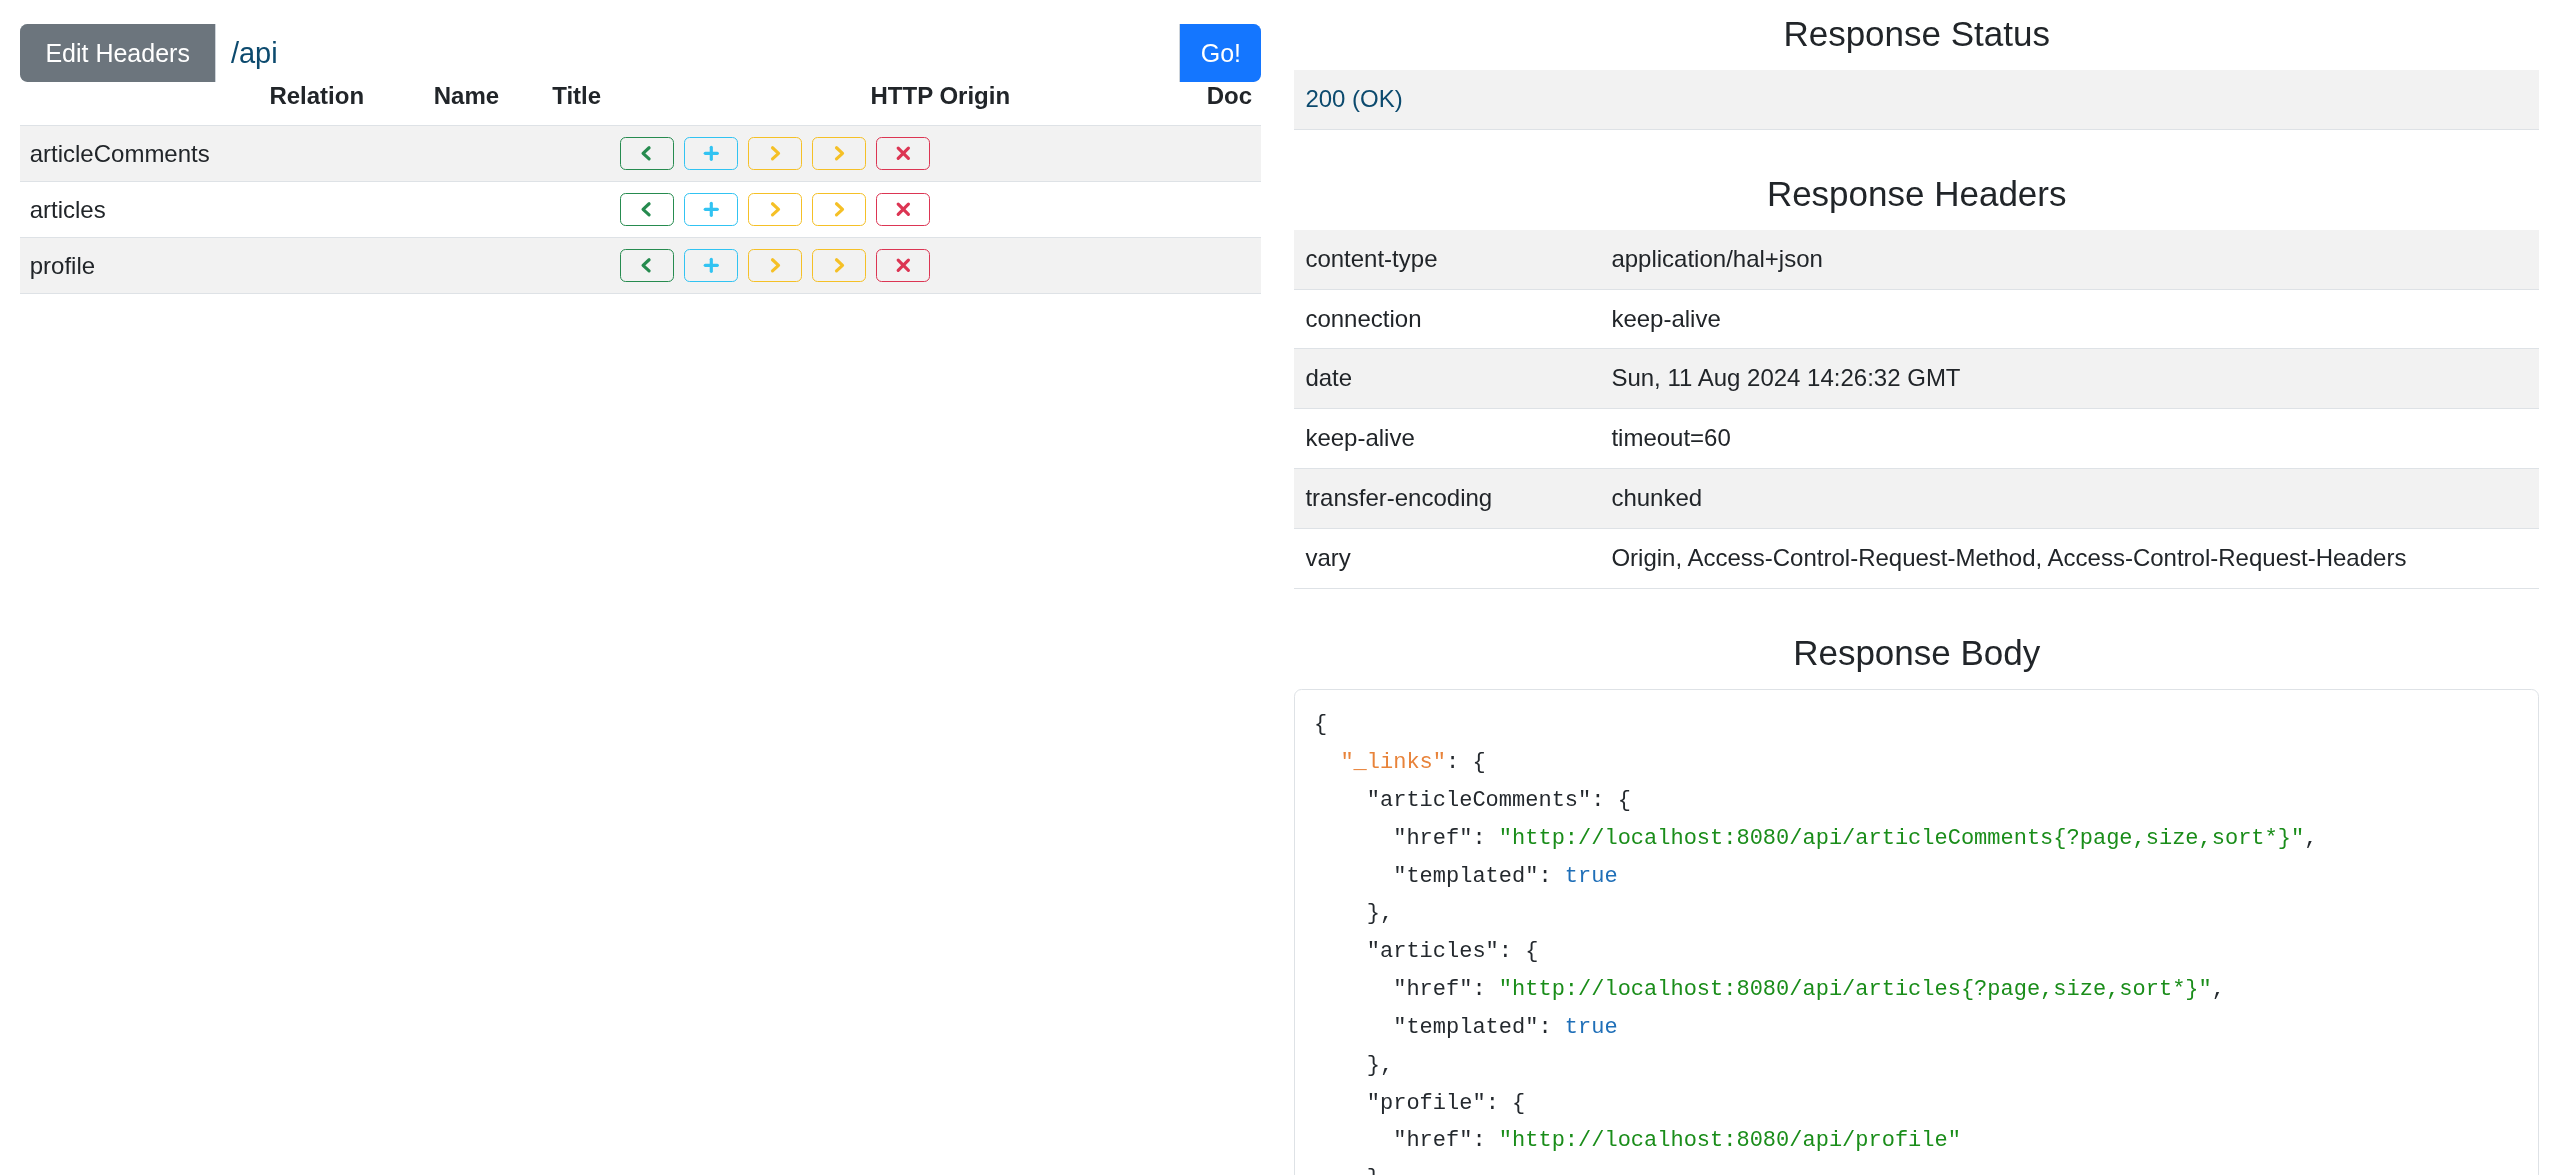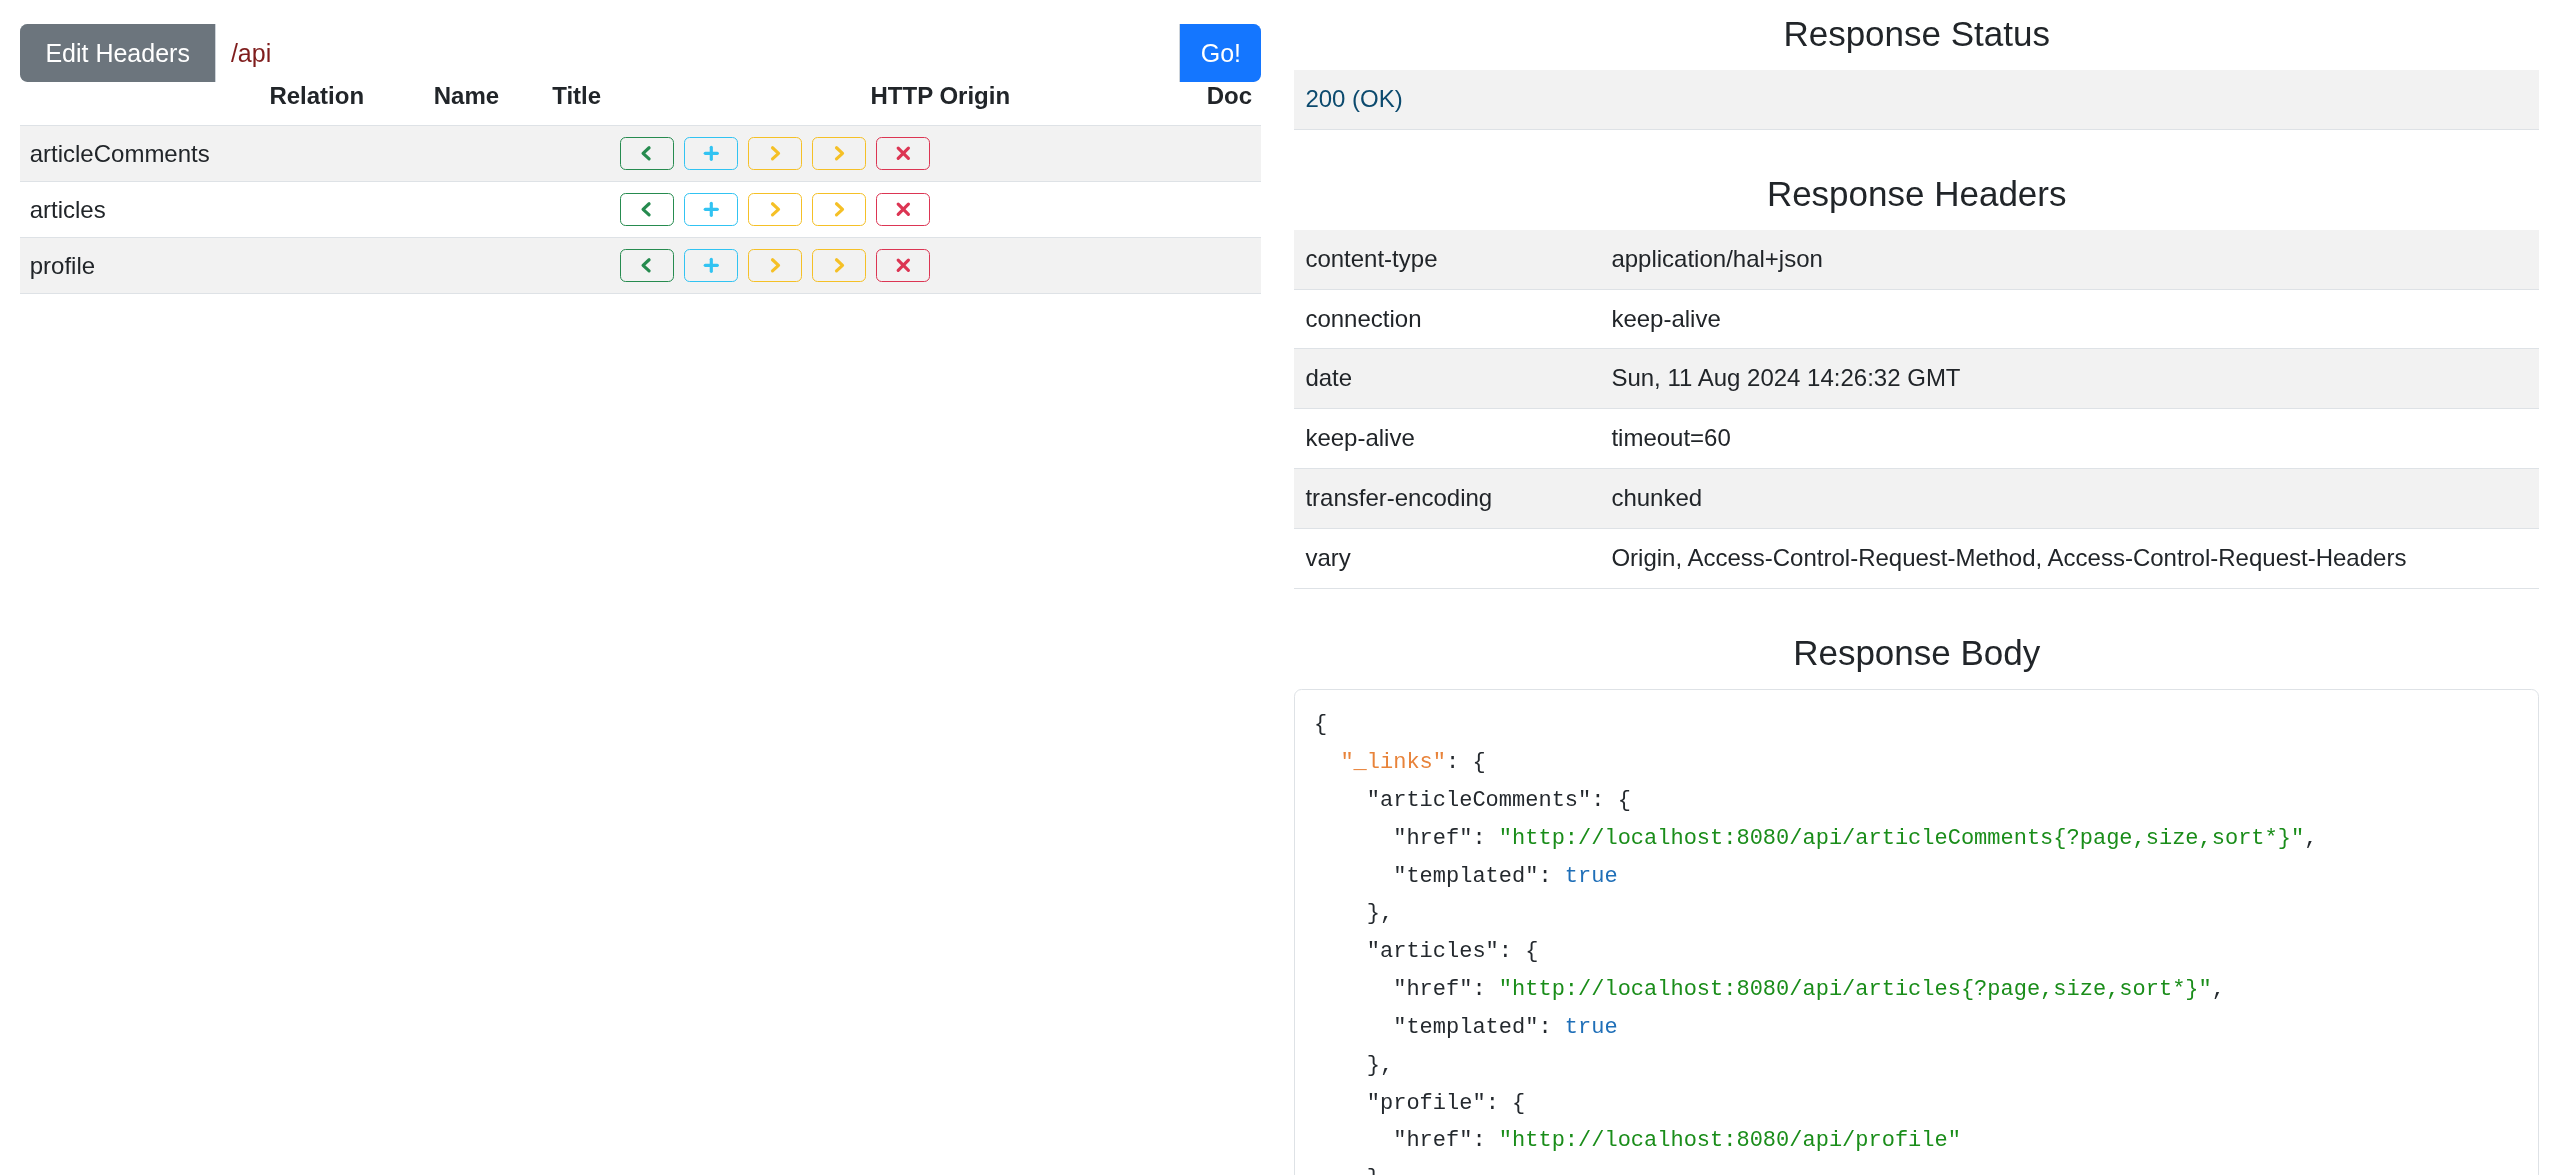--- a/index.html
+++ b/index.html
@@ -53,23 +53,23 @@
     border: none;
     white-space: nowrap;
     cursor: pointer;
     line-height: 1;
     font-family: "Liberation Sans", sans-serif;
   }
   .url-input {
     flex: 1 1 auto;
     border: none;
     outline: none;
-    font-size: 25px;
+    font-size: 29px;
     padding: 0 15px;
-    color: #7f1d1d;
+    color: #0c4a6e;
     background: #fff;
     font-family: "Liberation Sans", sans-serif;
     border-left: 0.9px solid #ced4da;
     border-right: 0.9px solid #ced4da;
   }
   .btn-go {
     display: flex;
     align-items: center;
     justify-content: center;
     background: #1476ff;

